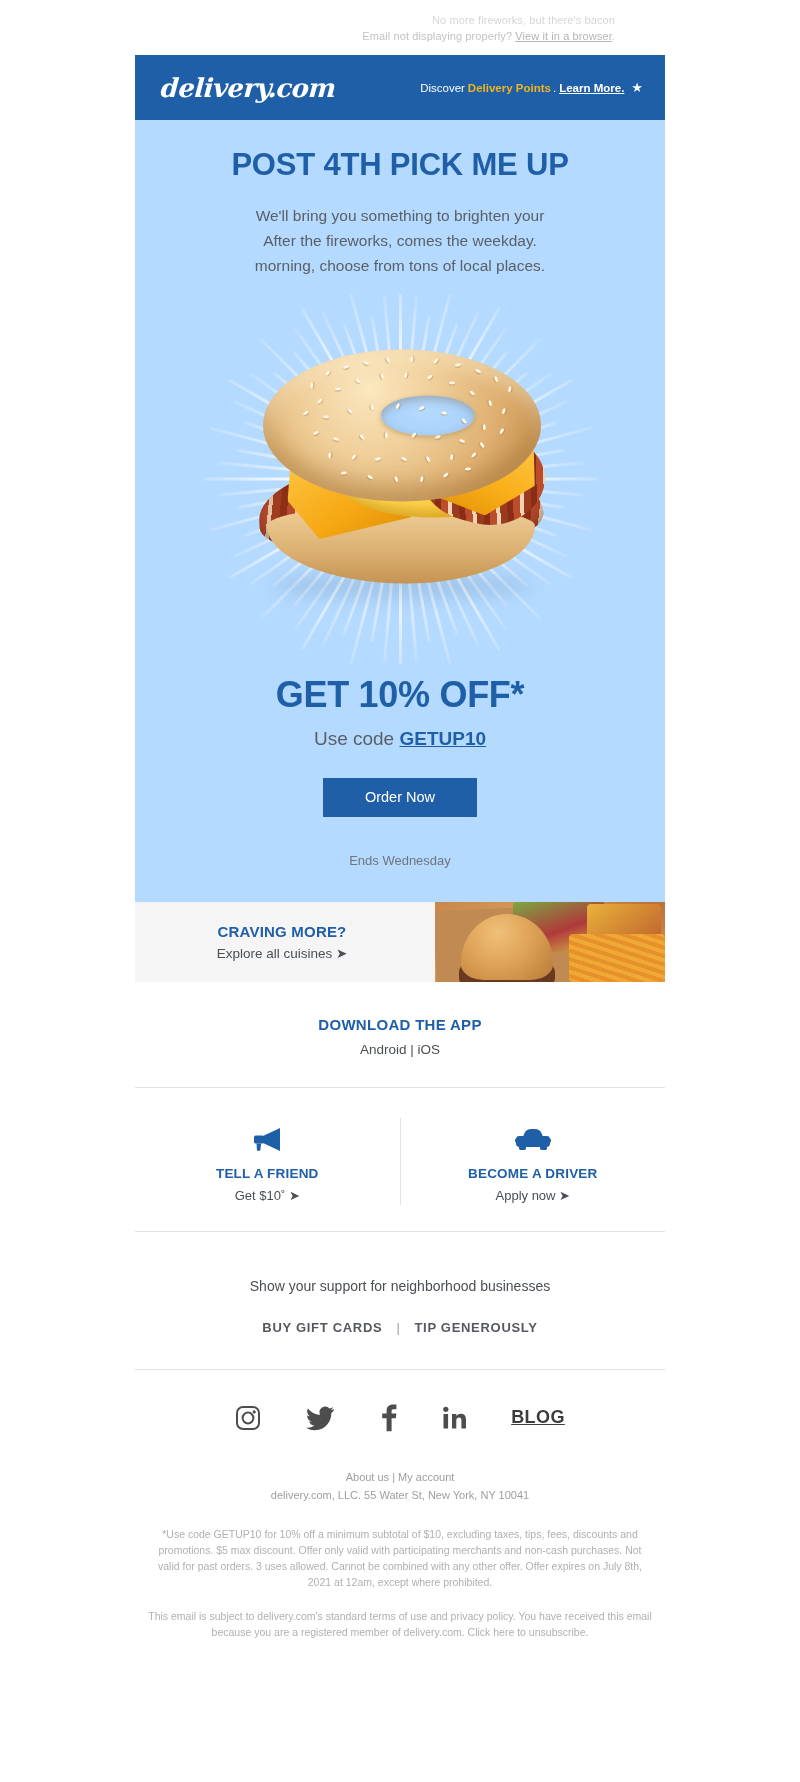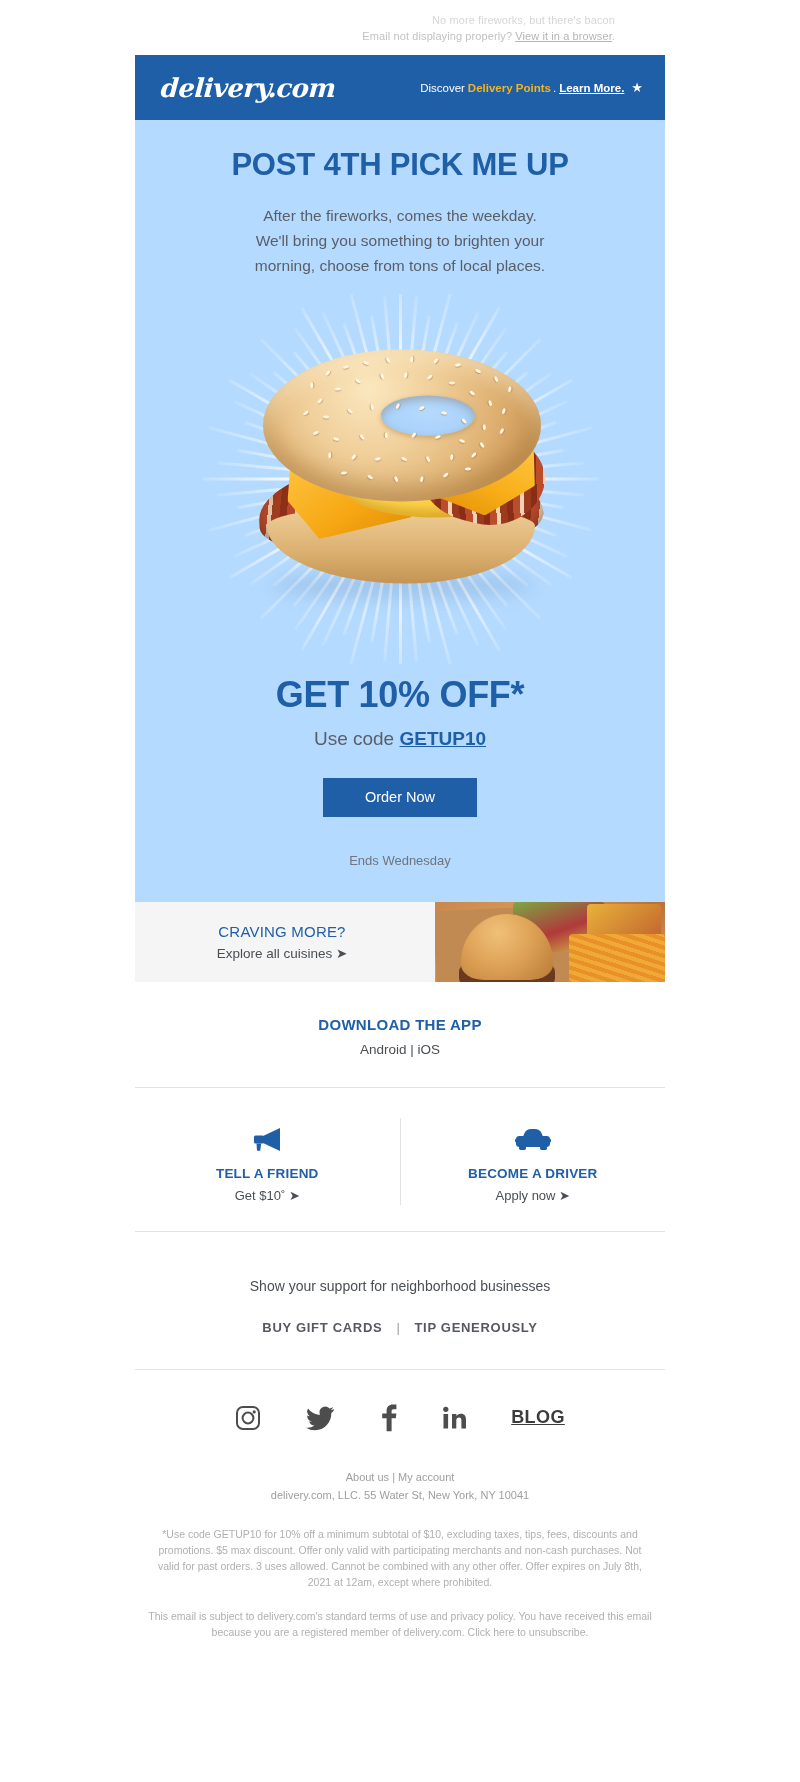--- a/index.html
+++ b/index.html
@@ -232,21 +232,21 @@
   .craving-left {
     width: 300px;
     display: flex;
     flex-direction: column;
     justify-content: center;
     align-items: center;
     text-align: center;
     padding-right: 6px;
   }
   .craving-left .ttl {
-    font-size: 15px; font-weight: normal; color: #1f5fa8; letter-spacing: .2px;
+    font-size: 15px; font-weight: bold; color: #1f5fa8; letter-spacing: .2px;
   }
   .craving-left .sub { margin-top: 5px; font-size: 13.5px; color: #4a4f55; }
   .craving-right {
     flex: 1;
     position: relative;
     background: linear-gradient(150deg,#c8874b 0%,#d89b5c 32%,#b8703a 60%,#d9a05e 100%);
     overflow: hidden;
   }
   .burger-bun {
     position: absolute; left: 26px; top: 12px;
@@ -354,22 +354,22 @@
       <span class="dp">Delivery Points</span>
       <span>.</span>
       <a href="#" class="learn">Learn More.</a>
       <span class="star-icon">★</span>
     </div>
   </div>
 
   <div class="hero">
     <h1>POST 4TH PICK ME UP</h1>
     <div class="hero-sub">
+      <div>We'll bring you something to brighten your</div>
       <div>After the fireworks, comes the weekday.</div>
-      <div>We'll bring you something to brighten your</div>
       <div>morning, choose from tons of local places.</div>
     </div>
 
     <div class="art">
       <div class="rays" id="rays">
           <i style="height: 198px; transform: rotate(0deg); opacity: 0.95;"></i>
           <i style="height: 184px; transform: rotate(5deg); opacity: 0.7;"></i>
           <i style="height: 166px; transform: rotate(10deg); opacity: 0.95;"></i>
           <i style="height: 198px; transform: rotate(15deg); opacity: 0.7;"></i>
           <i style="height: 166px; transform: rotate(20deg); opacity: 0.95;"></i>

